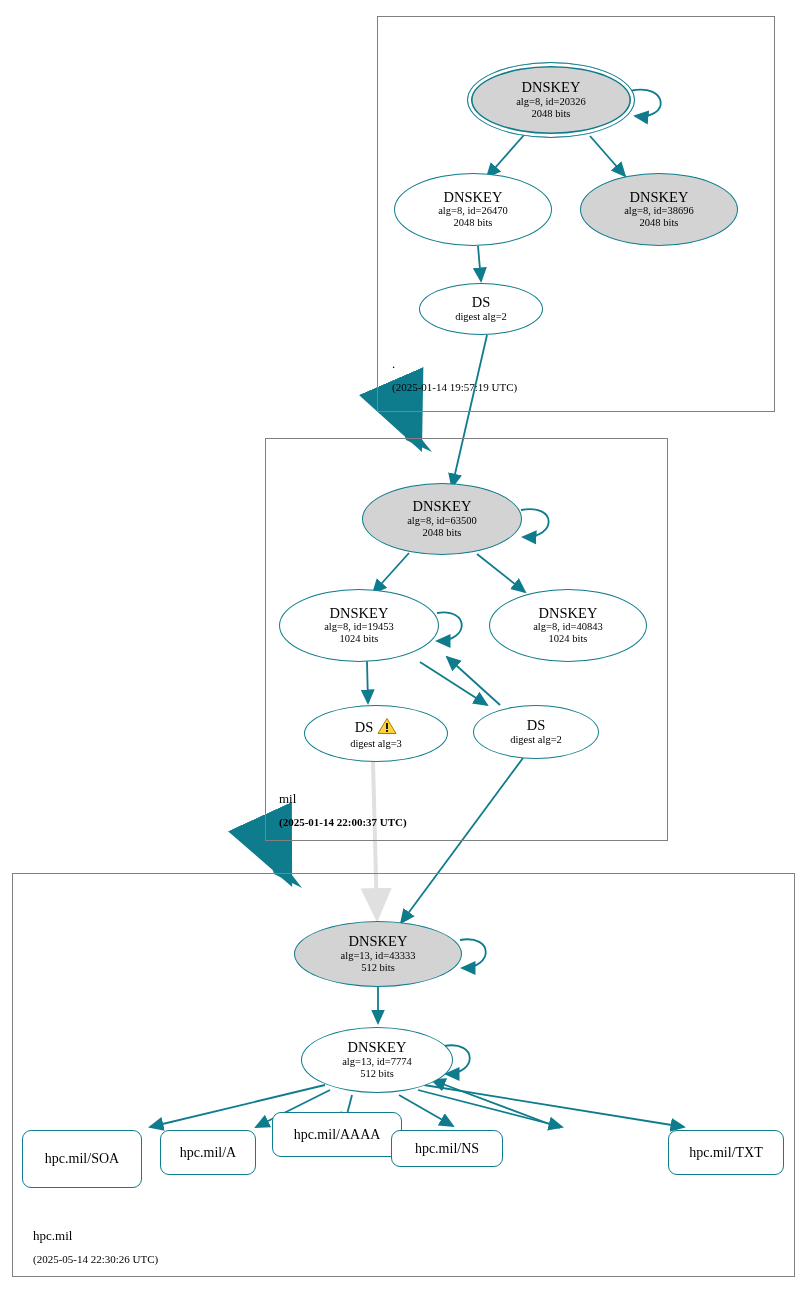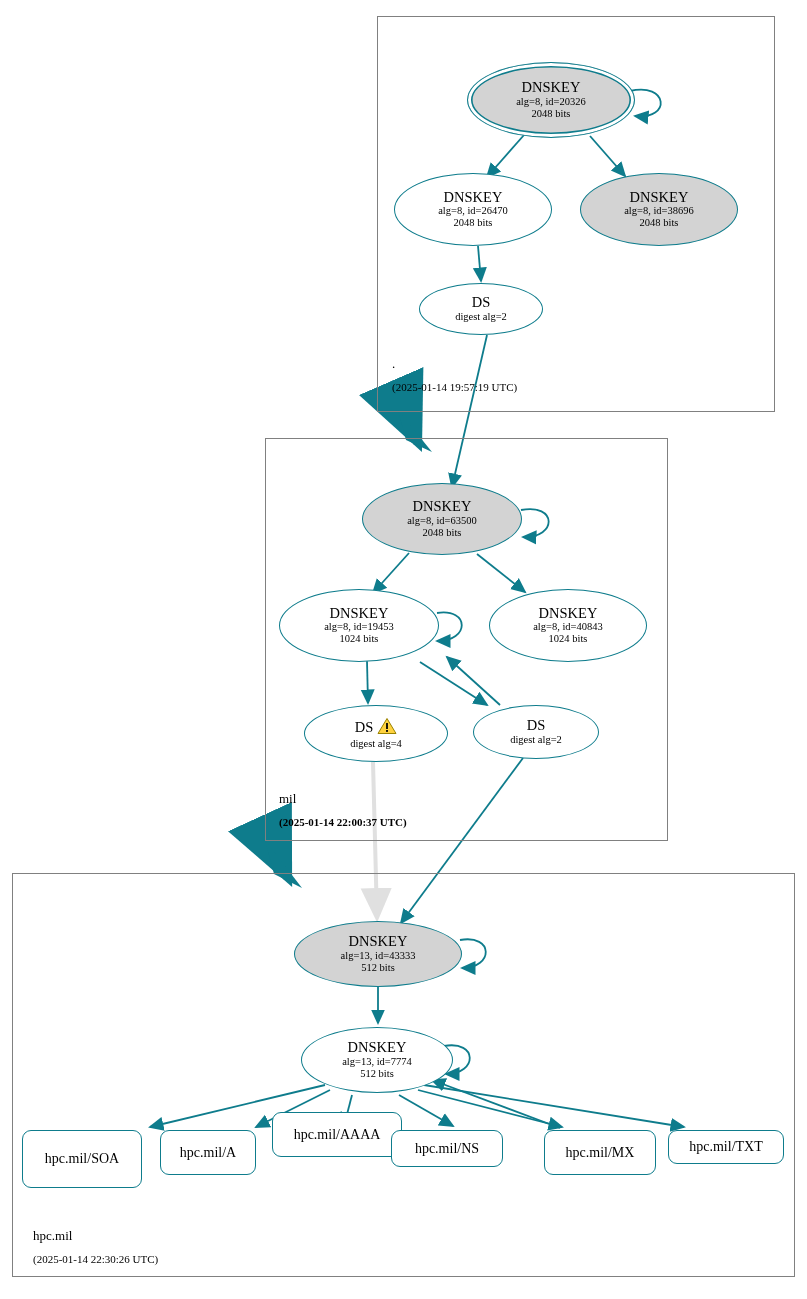--- a/index.html
+++ b/index.html
@@ -158,21 +158,21 @@
   <div class="zone-box" style="left:377px; top:16px; width:398px; height:396px;"></div>
   <div class="zone-label zone-name" style="left:392px; top:356px;">.</div>
   <div class="zone-label zone-date" style="left:392px; top:381px;">(2025-01-14 19:57:19 UTC)</div>
 
   <div class="zone-box" style="left:265px; top:438px; width:403px; height:403px;"></div>
   <div class="zone-label zone-name" style="left:279px; top:791px;text-align:right;">mil</div>
   <div class="zone-label zone-date" style="left:279px; top:816px;font-weight:bold;">(2025-01-14 22:00:37 UTC)</div>
 
   <div class="zone-box" style="left:12px; top:873px; width:783px; height:404px;"></div>
   <div class="zone-label zone-name" style="left:33px; top:1228px;">hpc.mil</div>
-  <div class="zone-label zone-date" style="left:33px; top:1253px;">(2025-01-14 22:30:26 UTC)</div>
+  <div class="zone-label zone-date" style="left:33px; top:1253px;">(2025-05-14 22:30:26 UTC)</div>
 
   <div class="node ellipse double" style="left:467px; top:62px; width:168px; height:76px;">
     <div class="n-title">DNSKEY</div>
     <div class="n-sub">alg=8, id=20326</div>
     <div class="n-sub">2048 bits</div>
   </div>
 
   <div class="node ellipse plain" style="left:394px; top:173px; width:158px; height:73px;">
     <div class="n-title">DNSKEY</div>
     <div class="n-sub">alg=8, id=26470</div>
@@ -212,21 +212,21 @@
     <div class="ds-row">
       <span class="n-title">DS</span>
       <span class="warn-ico">
         <svg width="20" height="18" viewBox="0 0 20 18">
           <path d="M10 1.5 L19 16.5 L1 16.5 Z" fill="#ffd23f" stroke="#9a8200" stroke-width="1"></path>
           <rect x="9.1" y="6" width="1.8" height="6" fill="#000000"></rect>
           <rect x="9.1" y="13" width="1.8" height="1.9" fill="#000000"></rect>
         </svg>
       </span>
     </div>
-    <div class="n-sub">digest alg=4</div>
+    <div class="n-sub">digest alg=3</div>
   </div>
 
   <div class="node ellipse plain" style="left:473px; top:705px; width:126px; height:54px;">
     <div class="n-title">DS</div>
     <div class="n-sub">digest alg=2</div>
   </div>
 
   <div class="node ellipse filled" style="left:294px; top:921px; width:168px; height:66px;">
     <div class="n-title">DNSKEY</div>
     <div class="n-sub">alg=13, id=43333</div>
@@ -244,20 +244,17 @@
   </div>
   <div class="node rect plain" style="left:160px; top:1130px; width:96px; height:45px;text-align:center;">
     <div class="n-rect-label">hpc.mil/A</div>
   </div>
   <div class="node rect plain" style="left:272px; top:1112px; width:130px; height:45px;">
     <div class="n-rect-label">hpc.mil/AAAA</div>
   </div>
   <div class="node rect plain" style="left:391px; top:1130px; width:112px; height:37px;">
     <div class="n-rect-label">hpc.mil/NS</div>
   </div>
-  <div class="node rect plain" style="left:544px; top:1130px; width:112px; height:45px;">
-    <div class="n-rect-label">hpc.mil/MX</div>
-  </div>
-  <div class="node rect plain" style="left:668px; top:1130px; width:116px; height:34px;">
+  <div class="node rect plain" style="left:668px; top:1130px; width:116px; height:45px;">
     <div class="n-rect-label">hpc.mil/TXT</div>
   </div>
 
 </div>
 
 </body></html>

